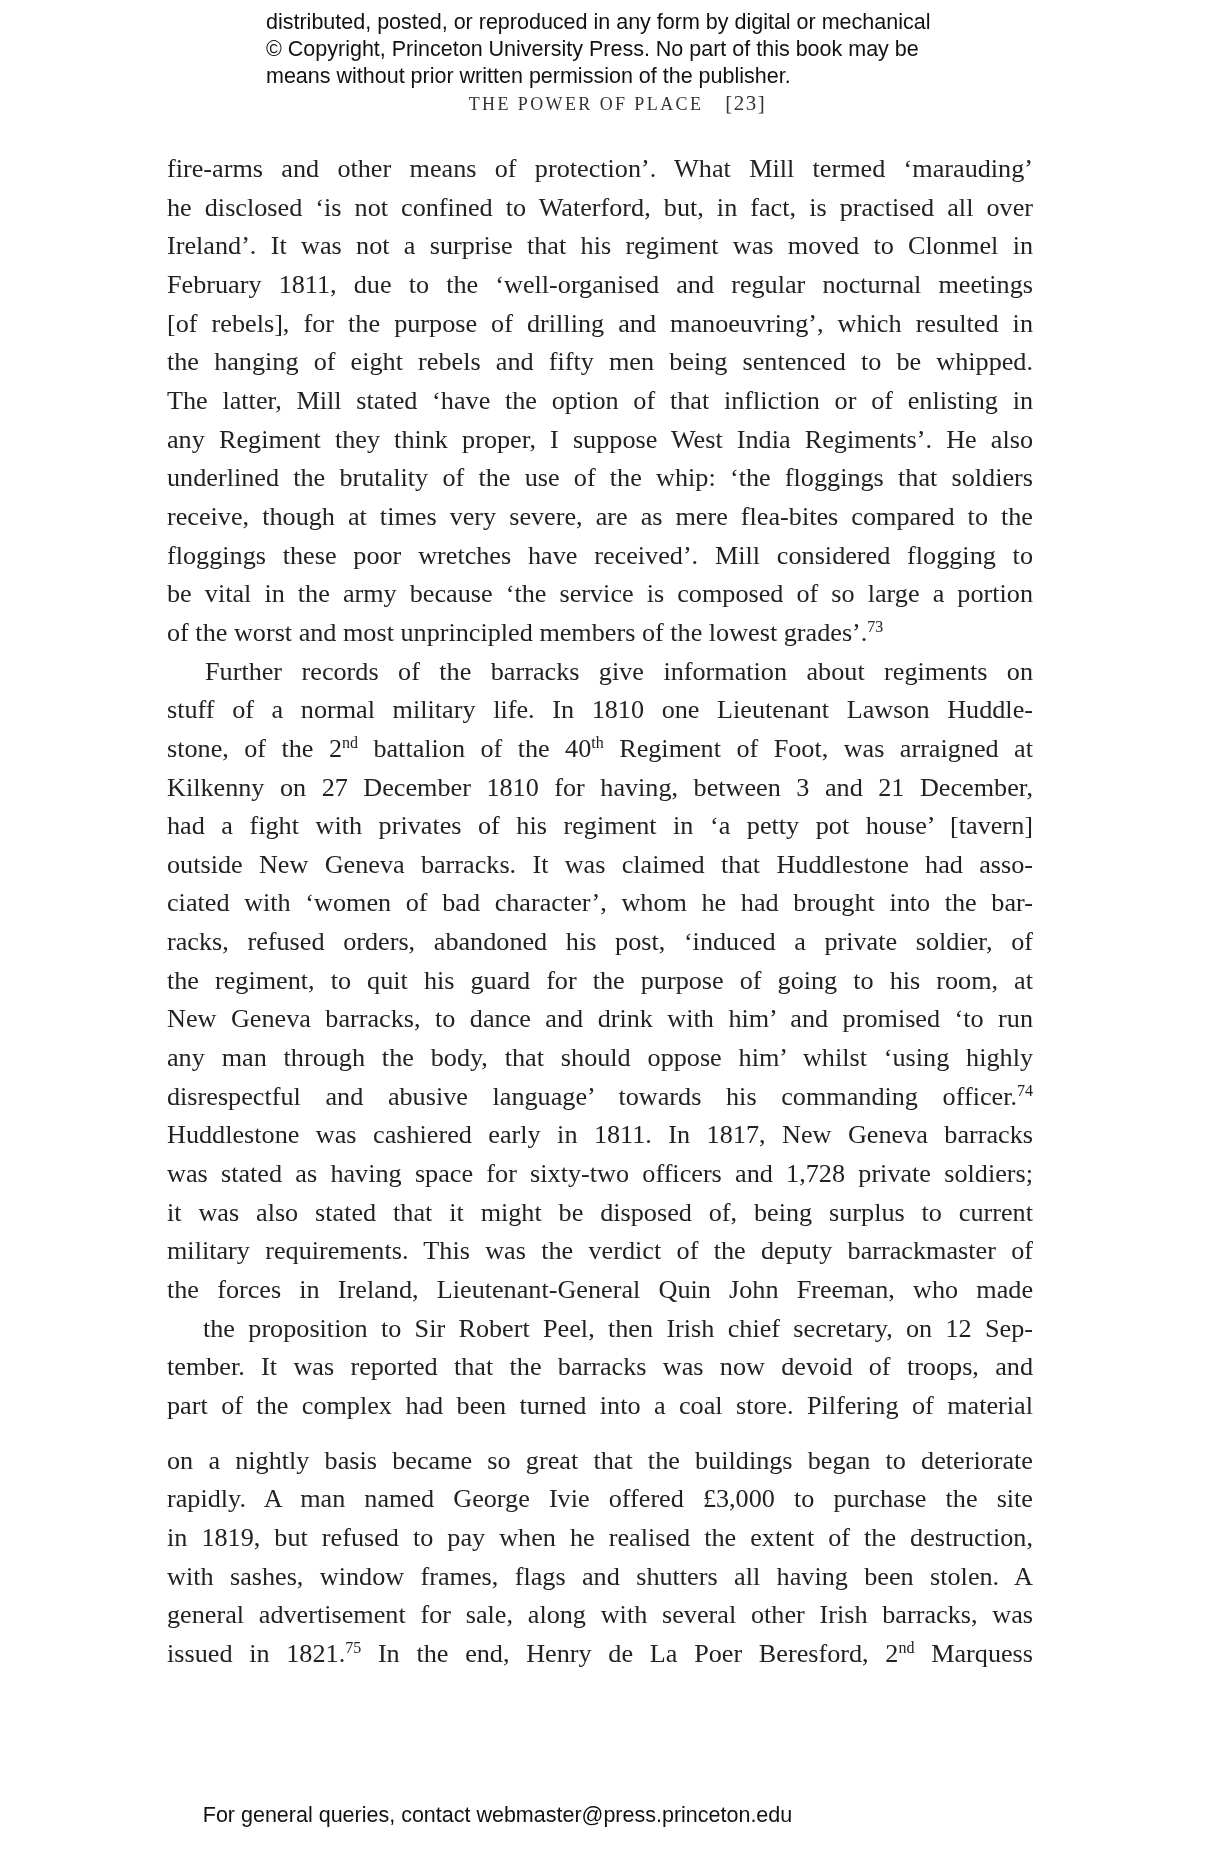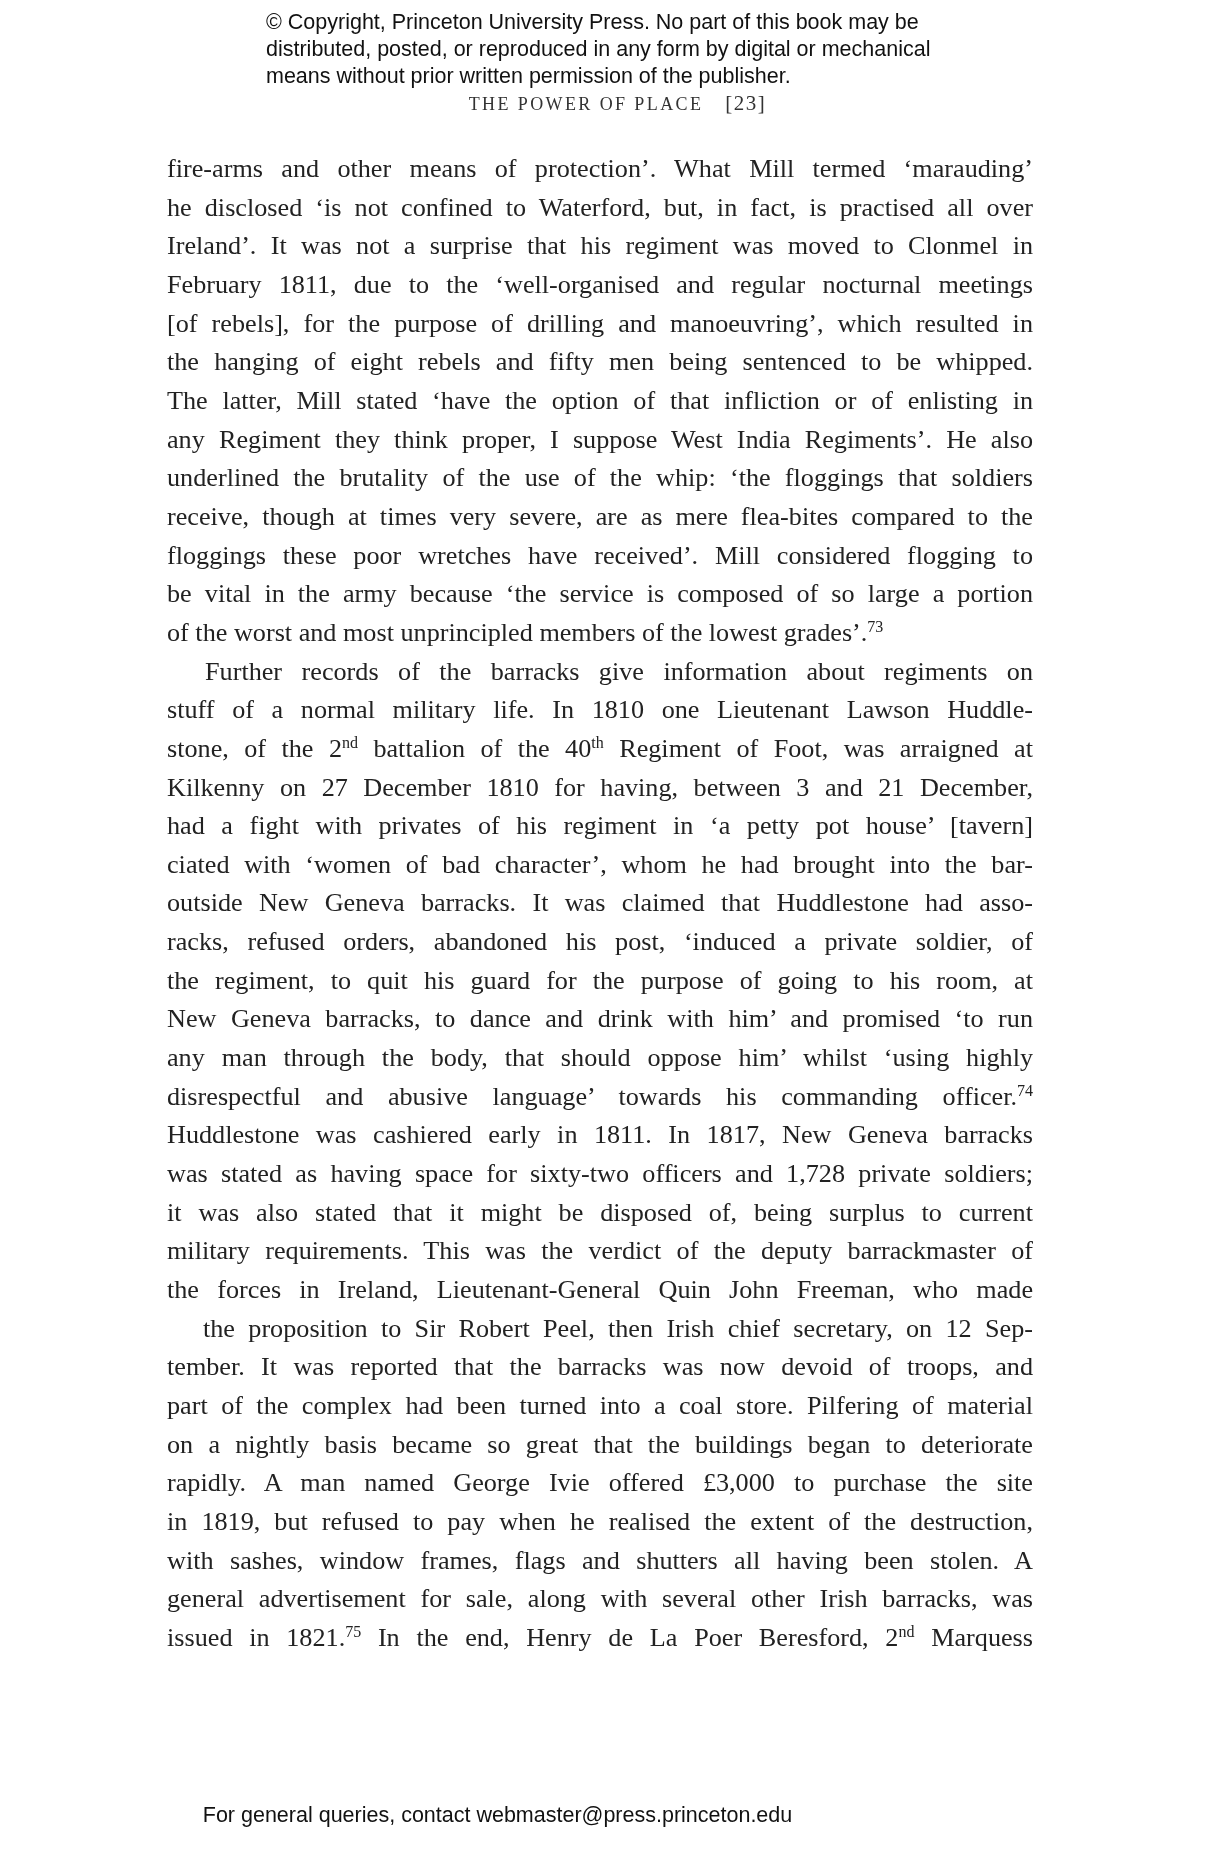--- a/index.html
+++ b/index.html
@@ -72,22 +72,22 @@
       font-family: "Liberation Sans", sans-serif;
       font-size: 21.5px;
       color: #111;
       white-space: nowrap;
     }
   </style>
 </head>
 <body>
 
 <div class="copyright">
+  <div>distributed, posted, or reproduced in any form by digital or mechanical</div>
   <div>© Copyright, Princeton University Press. No part of this book may be</div>
-  <div>distributed, posted, or reproduced in any form by digital or mechanical</div>
   <div>means without prior written permission of the publisher.</div>
 </div>
 
 <div class="running-head">
   <span class="title">THE POWER OF PLACE</span><span class="folio">[23]</span>
 </div>
 
 <div class="body-text">
 
   <div class="line" style="white-space: normal; overflow: hidden;">fire-arms and other means of protection’. What Mill termed ‘marauding’</div>
@@ -102,36 +102,36 @@
   <div class="line" style="white-space: normal; overflow: hidden;">receive, though at times very severe, are as mere flea-bites compared to the</div>
   <div class="line" style="white-space: normal; overflow: hidden;">floggings these poor wretches have received’. Mill considered flogging to</div>
   <div class="line" style="white-space: normal; overflow: hidden;">be vital in the army because ‘the service is composed of so large a portion</div>
   <div class="line last"><span>of the worst and most unprincipled members of the lowest grades’.</span><sup>73</sup></div>
 
   <div class="line indent" style="white-space: normal; overflow: hidden;">Further records of the barracks give information about regiments on</div>
   <div class="line" style="white-space: normal; overflow: hidden;">stuff of a normal military life. In 1810 one Lieutenant Lawson Huddle-</div>
   <div class="line" style="white-space: normal; overflow: hidden;"><span>stone, of the 2</span><sup>nd</sup><span> battalion of the 40</span><sup>th</sup><span> Regiment of Foot, was arraigned at</span></div>
   <div class="line" style="white-space: normal; overflow: hidden;">Kilkenny on 27 December 1810 for having, between 3 and 21 December,</div>
   <div class="line" style="white-space: normal; overflow: hidden;">had a fight with privates of his regiment in ‘a petty pot house’ [tavern]</div>
+  <div class="line" style="white-space: normal; overflow: hidden;">outside New Geneva barracks. It was claimed that Huddlestone had asso-</div>
   <div class="line" style="white-space: normal; overflow: hidden;">ciated with ‘women of bad character’, whom he had brought into the bar-</div>
-  <div class="line" style="white-space: normal; overflow: hidden;">outside New Geneva barracks. It was claimed that Huddlestone had asso-</div>
   <div class="line" style="white-space: normal; overflow: hidden;">racks, refused orders, abandoned his post, ‘induced a private soldier, of</div>
   <div class="line" style="white-space: normal; overflow: hidden;">the regiment, to quit his guard for the purpose of going to his room, at</div>
   <div class="line" style="white-space: normal; overflow: hidden;">New Geneva barracks, to dance and drink with him’ and promised ‘to run</div>
   <div class="line" style="white-space: normal; overflow: hidden;">any man through the body, that should oppose him’ whilst ‘using highly</div>
   <div class="line" style="white-space: normal; overflow: hidden;"><span>disrespectful and abusive language’ towards his commanding officer.</span><sup>74</sup></div>
   <div class="line" style="white-space: normal; overflow: hidden;">Huddlestone was cashiered early in 1811. In 1817, New Geneva barracks</div>
   <div class="line" style="white-space: normal; overflow: hidden;">was stated as having space for sixty-two officers and 1,728 private soldiers;</div>
   <div class="line" style="white-space: normal; overflow: hidden;">it was also stated that it might be disposed of, being surplus to current</div>
   <div class="line" style="white-space: normal; overflow: hidden;">military requirements. This was the verdict of the deputy barrackmaster of</div>
   <div class="line" style="white-space: normal; overflow: hidden;">the forces in Ireland, Lieutenant-General Quin John Freeman, who made</div>
   <div class="line" style="white-space: normal; overflow: hidden; margin-left: 36px;">the proposition to Sir Robert Peel, then Irish chief secretary, on 12 Sep-</div>
   <div class="line" style="white-space: normal; overflow: hidden;">tember. It was reported that the barracks was now devoid of troops, and</div>
   <div class="line" style="white-space: normal; overflow: hidden;">part of the complex had been turned into a coal store. Pilfering of material</div>
-  <div class="line" style="white-space: normal; overflow: hidden;">on a nightly basis became so great that the buildings began to deteriorate</div>
+  <div class="line" style="white-space: normal; overflow: hidden; margin-top: 16px;">on a nightly basis became so great that the buildings began to deteriorate</div>
   <div class="line" style="white-space: normal; overflow: hidden;">rapidly. A man named George Ivie offered £3,000 to purchase the site</div>
   <div class="line" style="white-space: normal; overflow: hidden;">in 1819, but refused to pay when he realised the extent of the destruction,</div>
   <div class="line" style="white-space: normal; overflow: hidden;">with sashes, window frames, flags and shutters all having been stolen. A</div>
   <div class="line" style="white-space: normal; overflow: hidden;">general advertisement for sale, along with several other Irish barracks, was</div>
   <div class="line" style="white-space: normal; overflow: hidden;"><span>issued in 1821.</span><sup>75</sup><span> In the end, Henry de La Poer Beresford, 2</span><sup>nd</sup><span> Marquess</span></div>
 </div>
 
 <div class="footer">For general queries, contact webmaster@press.princeton.edu</div>
 
 </body></html>

